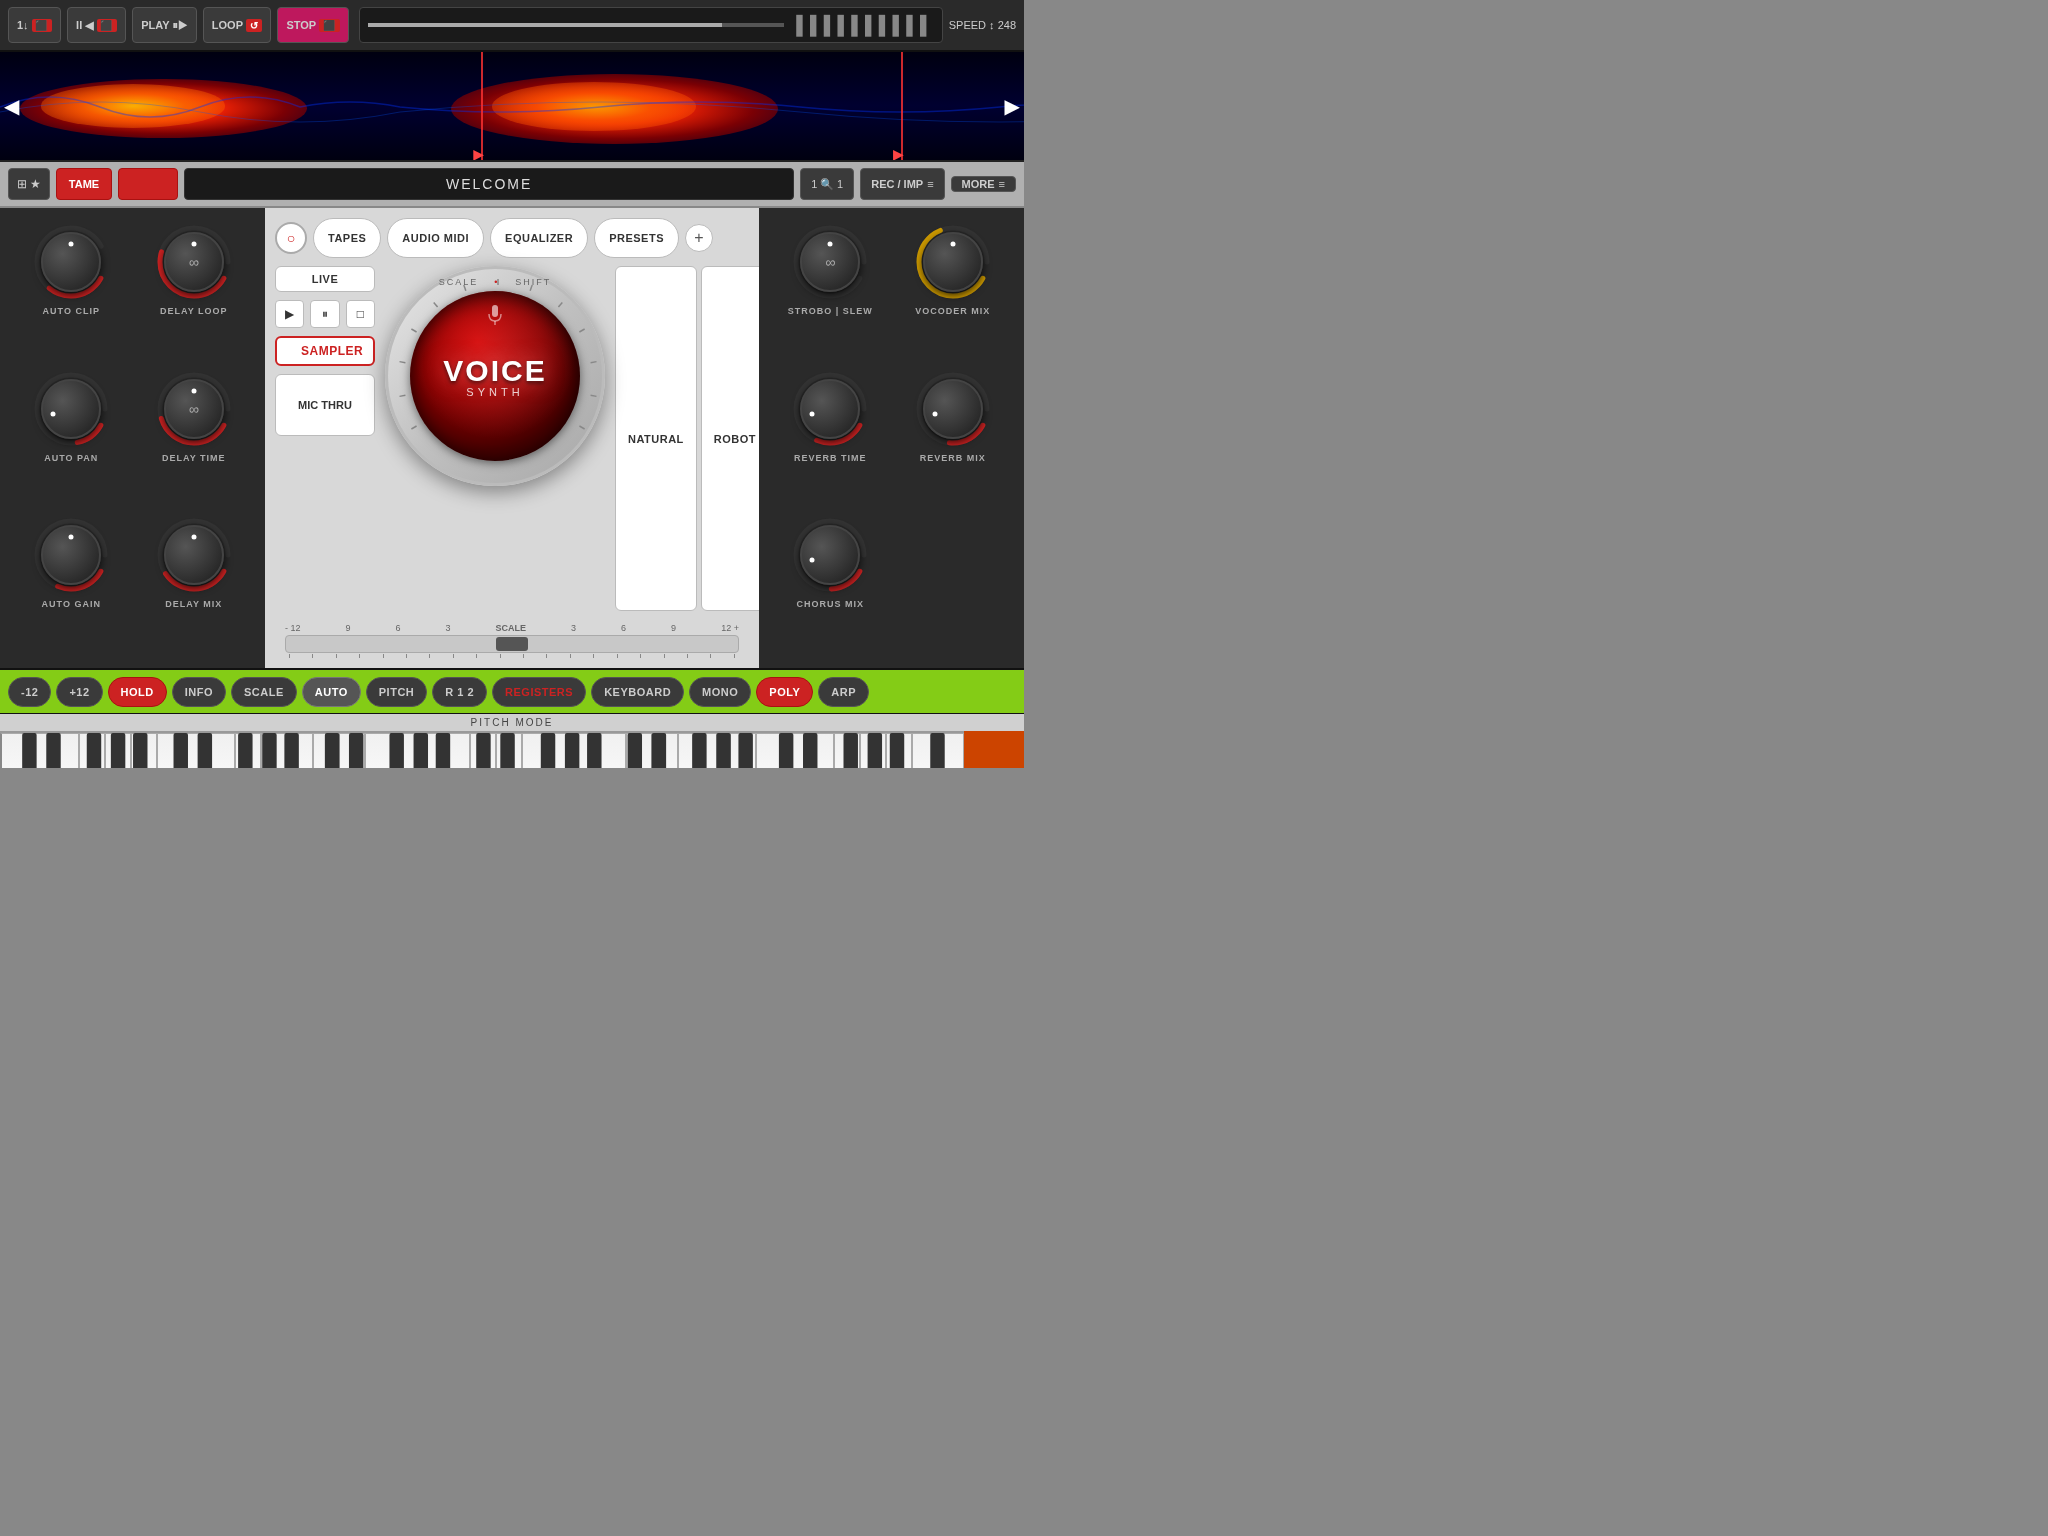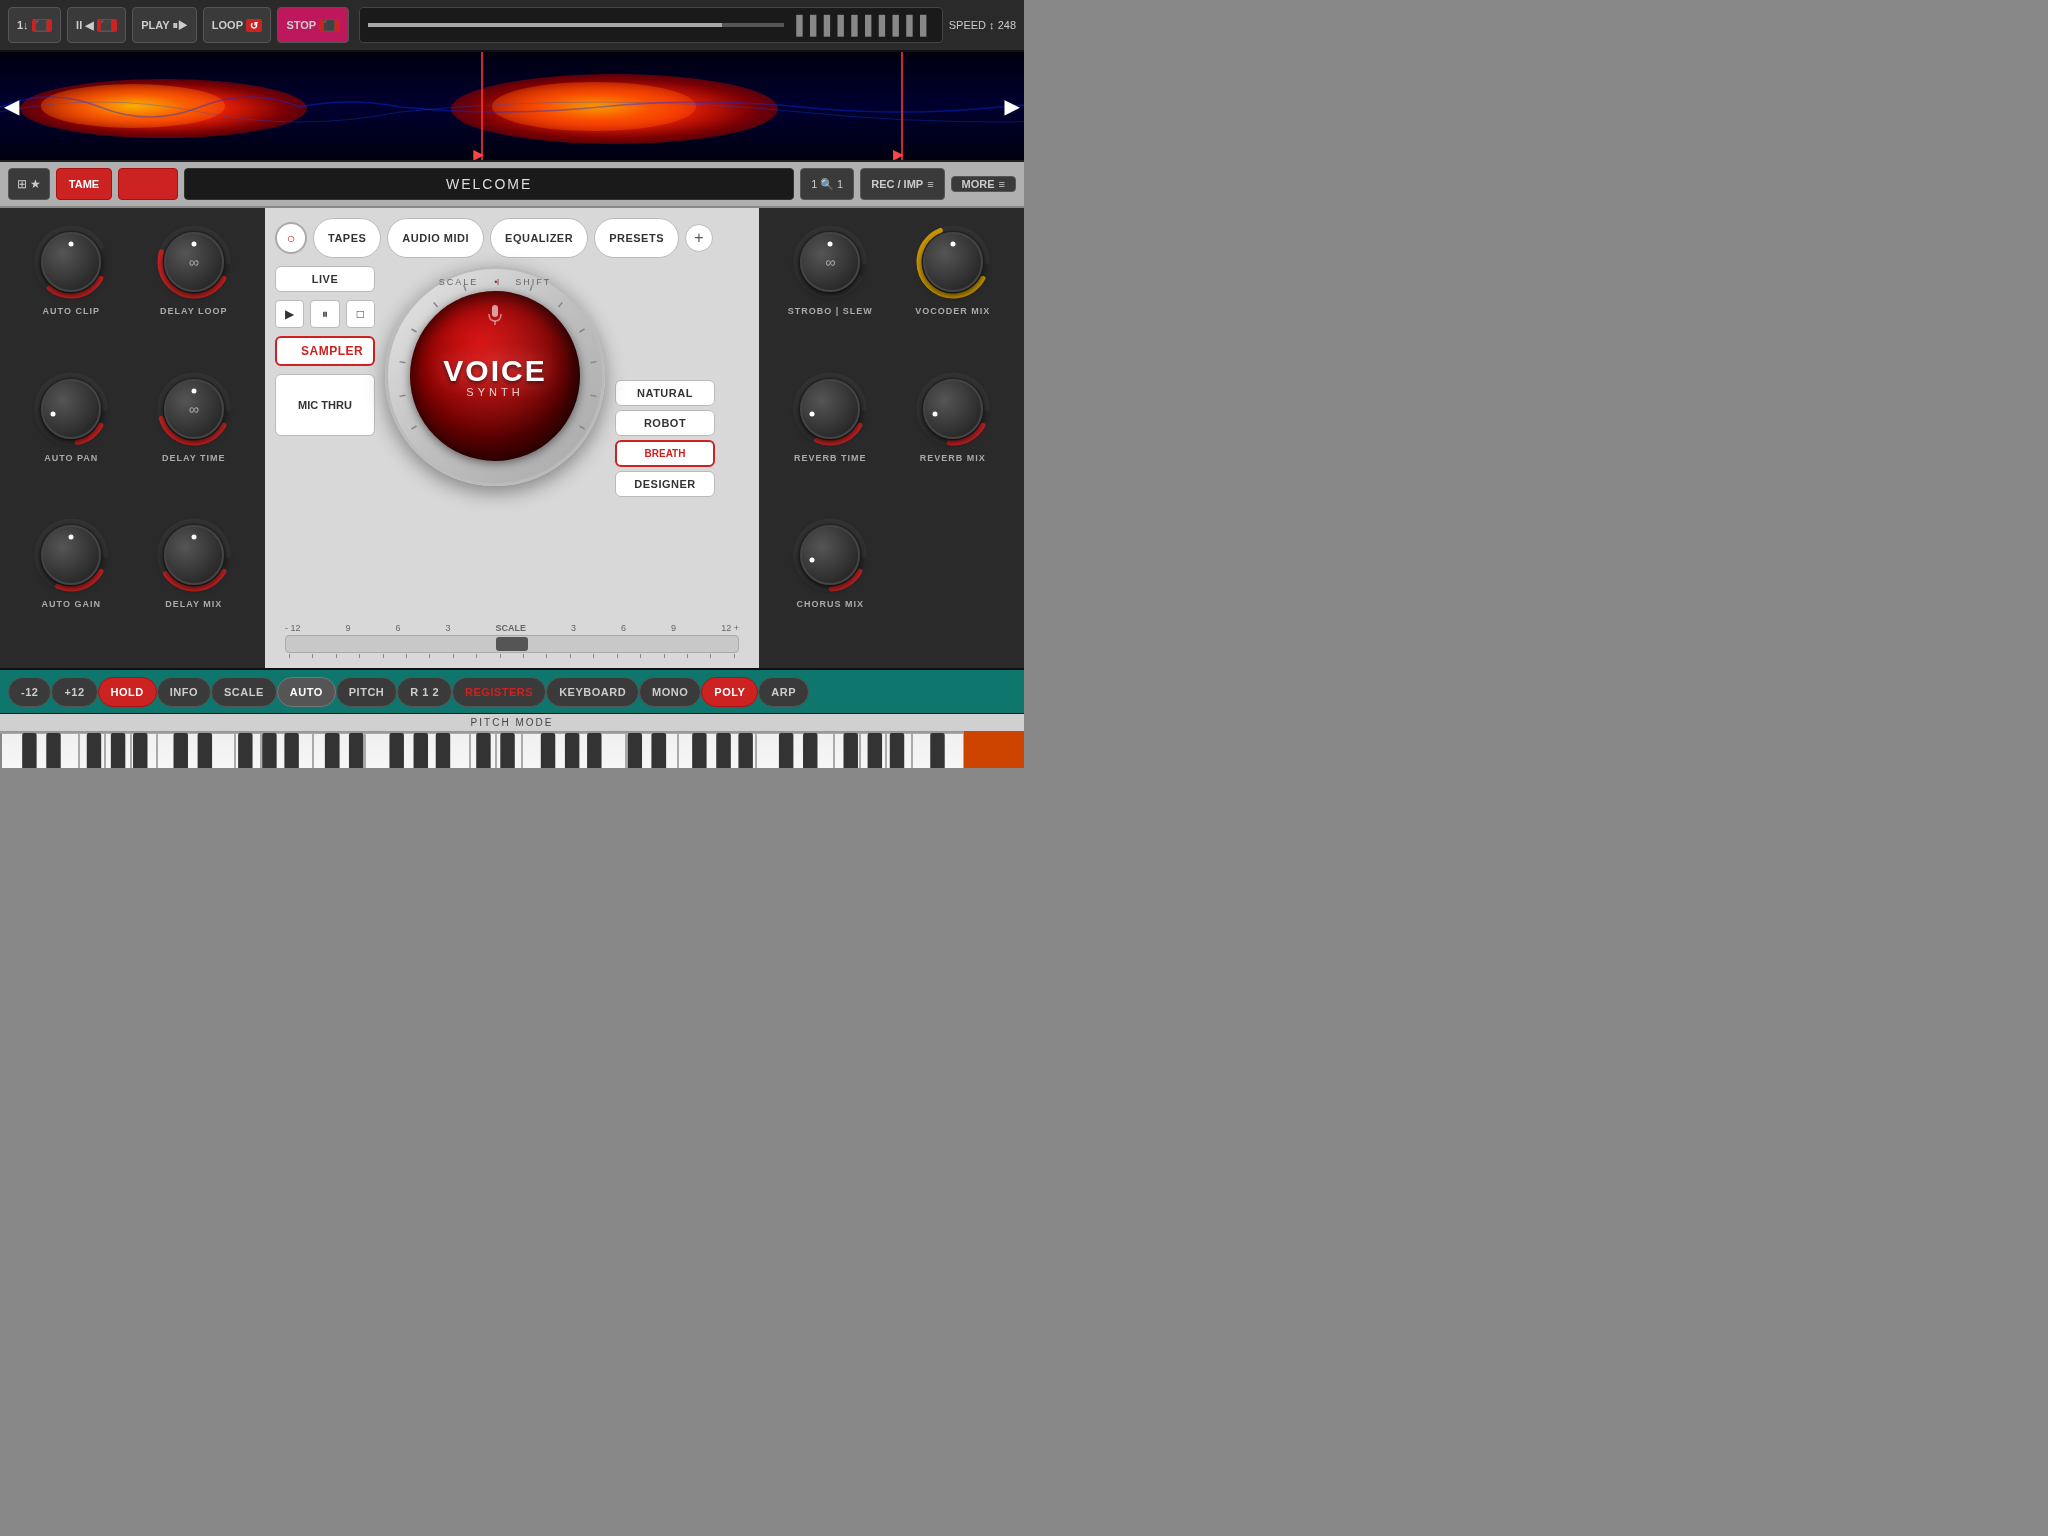--- a/index.html
+++ b/index.html
@@ -492,24 +492,22 @@
       color: rgba(255,255,255,0.8);
       font-size: 11px;
       letter-spacing: 4px;
       position: relative;
       z-index: 2;
       margin-top: -2px;
     }
 
     .right-voice-controls {
       display: flex;
-      flex-direction: column;
       gap: 4px;
       width: 100px;
-      justify-content: center;
     }
     .voice-mode-btn {
       background: white;
       border: 1px solid #bbb;
       border-radius: 6px;
       color: #333;
       font-size: 11px;
       font-weight: bold;
       padding: 6px 12px;
       text-align: center;
@@ -576,25 +574,26 @@
       width: 265px;
       padding: 16px;
       display: grid;
       grid-template-columns: 1fr 1fr;
       gap: 12px;
       flex-shrink: 0;
     }
 
     
     .bottom-toolbar {
-      background: #0f766e;
+      background: #84cc16;
       height: 46px;
       display: flex;
       align-items: center;
       padding: 0 8px;
+      gap: 5px;
       border-top: 2px solid #111;
       border-bottom: 1px solid #111;
     }
     .bottom-btn {
       background: #3a3a3a;
       border: 1px solid #555;
       border-radius: 20px;
       color: #ccc;
       font-size: 11px;
       font-weight: bold;

